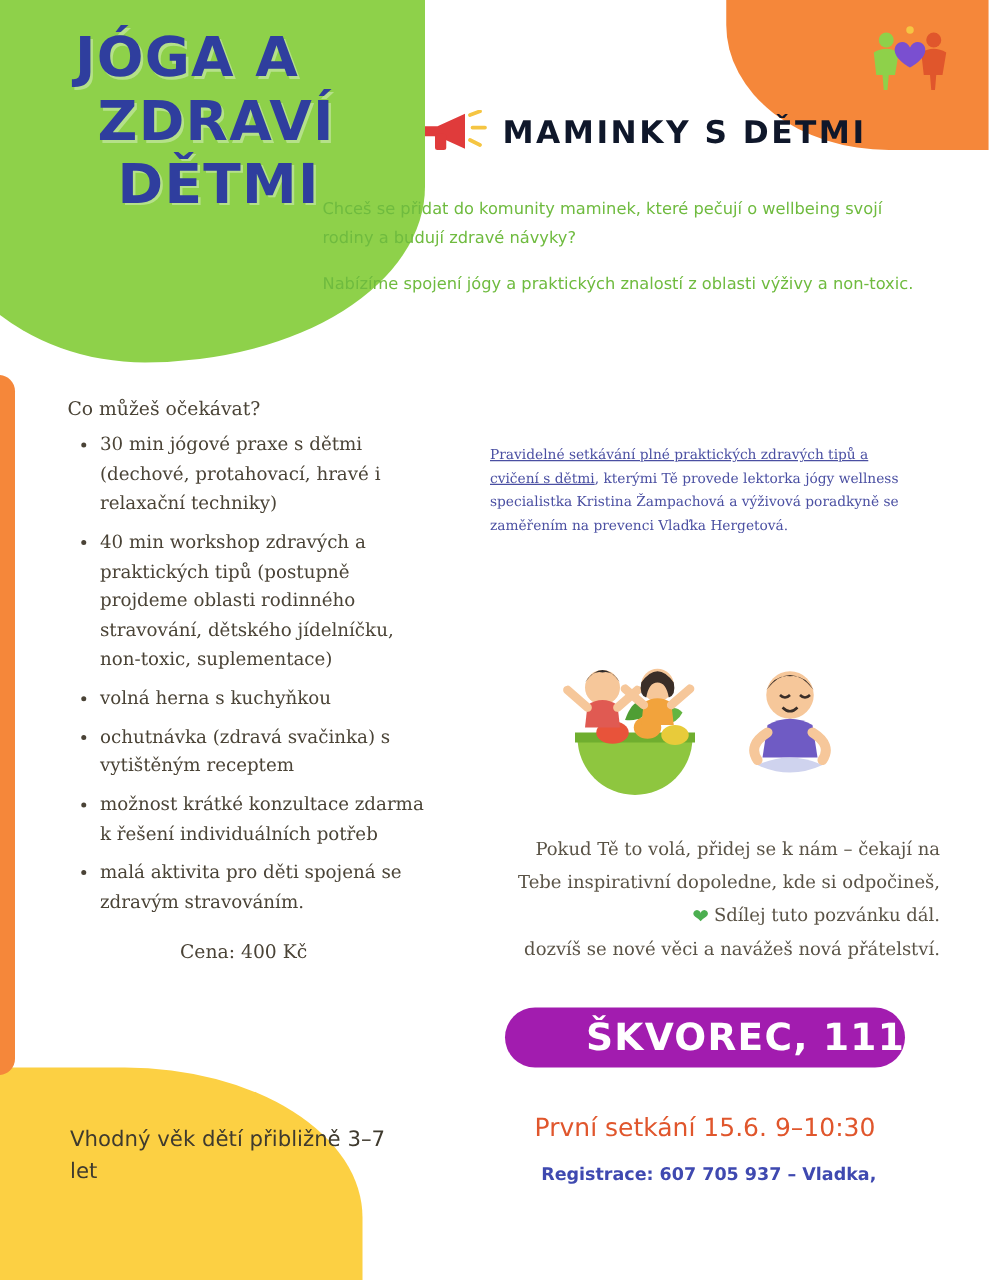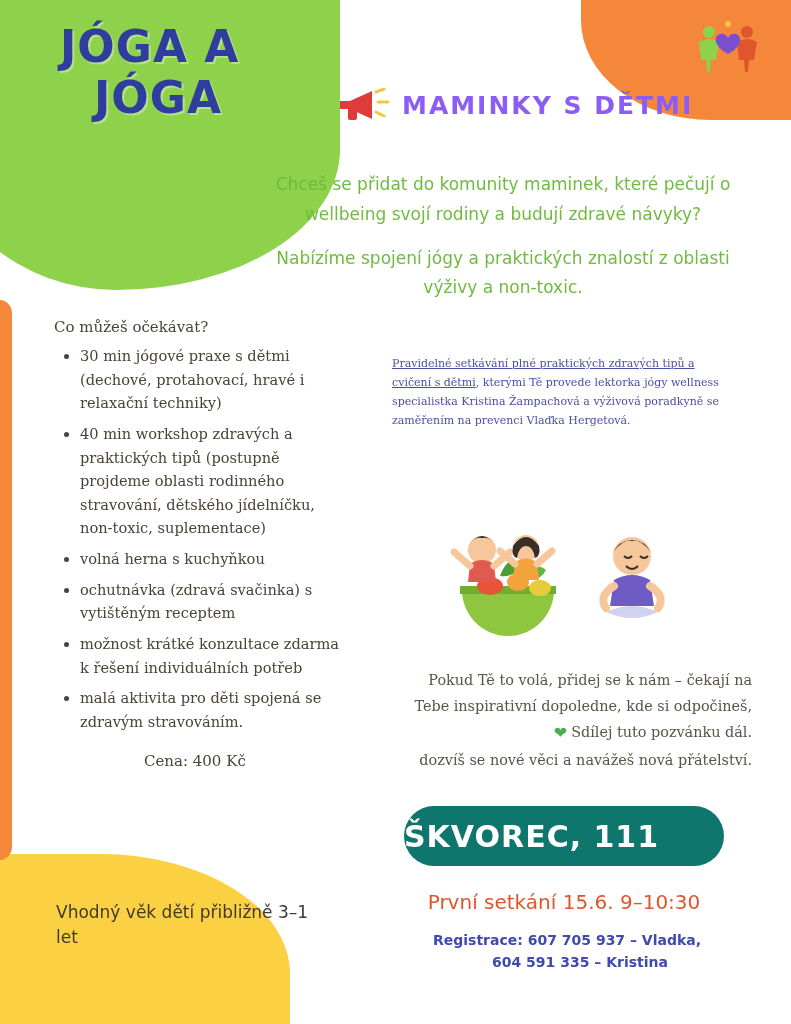--- a/index.html
+++ b/index.html
@@ -85,35 +85,34 @@
     display: flex;
     align-items: center;
     gap: 12px;
     z-index: 3;
   }
   .mega-icon { width: 52px; height: 34px; display: block; }
   .mega-text {
     font-family: "DejaVu Sans", sans-serif;
     font-size: 25px;
     letter-spacing: 2px;
-    color: #8b5cf6;
+    color: #0f172a;
     font-weight: 600;
   }
 
   
   .intro {
     position: absolute;
     left: 258px;
-    top: 170px;
+    top: 157px;
     width: 490px;
-    text-align: center;
     z-index: 3;
     color: #6fbb3f;
     font-family: "DejaVu Sans", sans-serif;
-    font-size: 17px;
+    font-size: 13px;
     line-height: 1.75;
   }
   .intro p { margin: 0 0 14px 0; }
 
   
   .left-col {
     position: absolute;
     left: 54px;
     top: 318px;
     width: 290px;
@@ -204,26 +203,26 @@
     vertical-align: -1px;
     margin-right: 4px;
   }
 
   
   .cta {
     position: absolute;
     left: 404px;
     top: 806px;
     width: 320px;
-    height: 60px;
-    background: #0f766e;
+    height: 48px;
+    background: #a21caf;
     border-radius: 34px;
     display: flex;
     align-items: center;
-    justify-content: flex-start;
+    justify-content: flex-end;
     z-index: 4;
   }
   .cta span {
     color: #ffffff;
     font-family: "DejaVu Sans", sans-serif;
     font-size: 30px;
     font-weight: bold;
     letter-spacing: 1px;
   }
 
@@ -275,21 +274,22 @@
   <circle cx="16" cy="14" r="6" fill="#8ed14a"></circle>
   <path d="M6 24 q10 -6 20 0 l-3 18 h-5 l-1 12 h-3 l-1 -12 h-5z" fill="#8ed14a"></path>
   <circle cx="54" cy="14" r="6" fill="#e0562c"></circle>
   <path d="M44 24 q10 -6 20 0 l-3 18 h-5 l-1 12 h-3 l-1 -12 h-5z" fill="#e0562c"></path>
   <path d="M35 20 c-4 -8 -14 -4 -12 4 c2 7 12 12 12 12 s10 -5 12 -12 c2 -8 -8 -12 -12 -4z" fill="#7a4fd0"></path>
   <circle cx="35" cy="6" r="3" fill="#f5c542"></circle>
 </svg>
 
 <div class="title-block">
   <div class="title-line l1">JÓGA A</div>
-  <div class="title-line l3">JÓGA</div>
+  <div class="title-line l2">ZDRAVÍ</div>
+  <div class="title-line l3">DĚTMI</div>
 </div>
 
 <div class="mega-row">
   <svg class="mega-icon" viewBox="0 0 52 34">
     <path d="M2 13 h10 l22 -10 v28 l-22 -10 h-10z" fill="#e03b3b"></path>
     <rect x="10" y="19" width="9" height="13" rx="2" fill="#e03b3b"></rect>
     <path d="M38 4 l8 -3 M40 14 h10 M38 24 l8 4" stroke="#f5c542" stroke-width="3" stroke-linecap="round" fill="none"></path>
   </svg>
   <div class="mega-text">MAMINKY S DĚTMI</div>
 </div>
@@ -306,21 +306,21 @@
     <li>40 min workshop zdravých a praktických tipů (postupně projdeme oblasti rodinného stravování, dětského jídelníčku, non-toxic, suplementace)</li>
     <li>volná herna s kuchyňkou</li>
     <li>ochutnávka (zdravá svačinka) s vytištěným receptem</li>
     <li>možnost krátké konzultace zdarma k řešení individuálních potřeb</li>
     <li>malá aktivita pro děti spojená se zdravým stravováním.</li>
   </ul>
   <div class="price">Cena: 400 Kč</div>
 </div>
 
 <div class="yellow-text">
-  <div class="big">Vhodný věk dětí přibližně 3–1 let</div>
+  <div class="big">Vhodný věk dětí přibližně 3–7 let</div>
 </div>
 
 <div class="right-col">
   <span class="u">Pravidelné setkávání plné praktických zdravých tipů a cvičení s dětmi</span><span>, kterými Tě provede lektorka jógy wellness specialistka Kristina Žampachová a výživová poradkyně se zaměřením na prevenci Vlaďka Hergetová.</span>
 </div>
 
 <svg class="illus" viewBox="0 0 330 130">
 
   <path d="M62 74 h92 a46 46 0 0 1 -92 0 z" fill="#8ec63f"></path>
   <path d="M60 70 h96 v8 h-96z" fill="#6fae2f"></path>
@@ -358,14 +358,13 @@
 </div>
 
 <div class="cta">
   <span>ŠKVOREC, 111</span>
 </div>
 
 <div class="date-line">První setkání 15.6.  9–10:30</div>
 
 <div class="reg-block">
   <div>Registrace: 607 705 937 – Vladka,</div>
-  <div class="l2">604 591 335 – Kristina</div>
 </div>
 
 </body></html>

